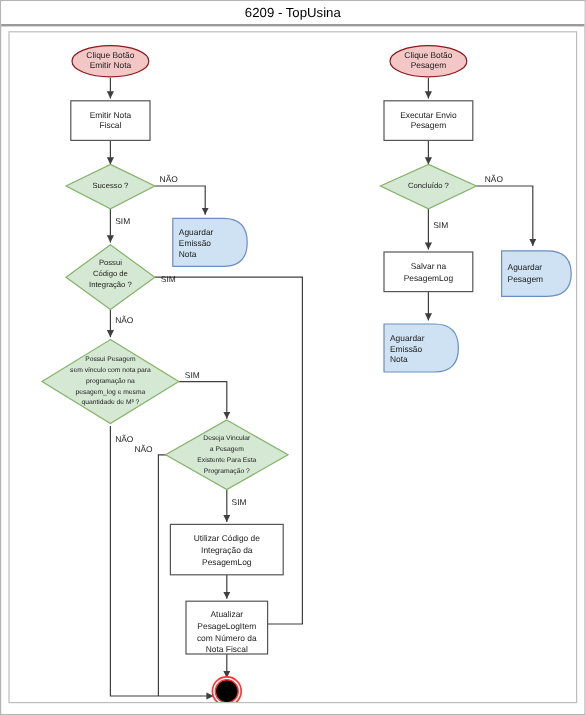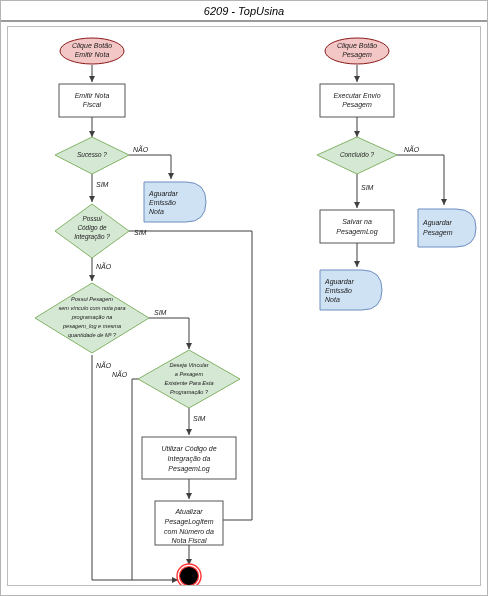--- a/index.html
+++ b/index.html
@@ -8,21 +8,20 @@
     background:#c9c9c9;
     font-family:"Liberation Sans", sans-serif;
     overflow:hidden;
   }
   #app{
     position:relative;
     width:488px;height:596px;
     box-sizing:border-box;
     background:#ffffff;
     border:1px solid #b4b4b4;
-    font-style:italic;
   }
   #titlebar{
     position:absolute;left:0;top:0;
     width:486px;height:21px;
     box-sizing:border-box;
     background:#ffffff;
     border-bottom:2px solid #9a9a9a;
     display:flex;align-items:center;justify-content:center;
     font-size:11px;color:#000;
   }

